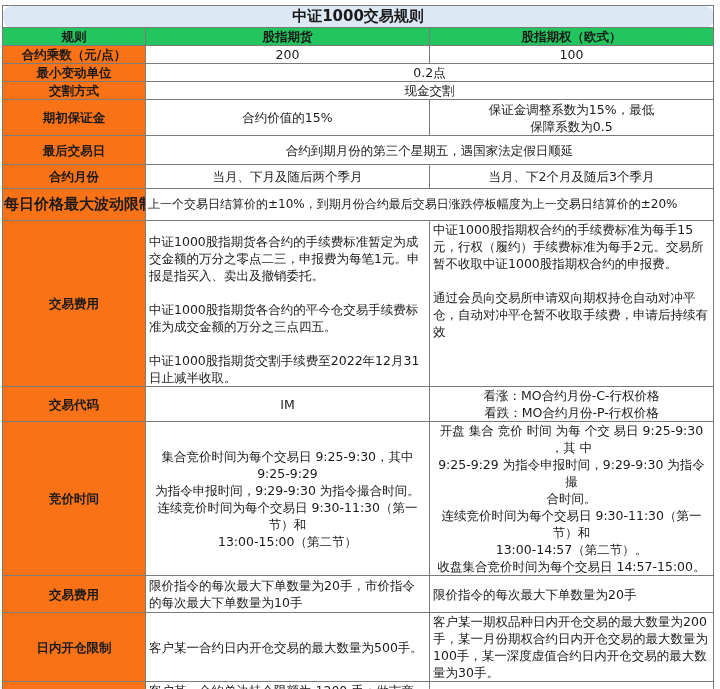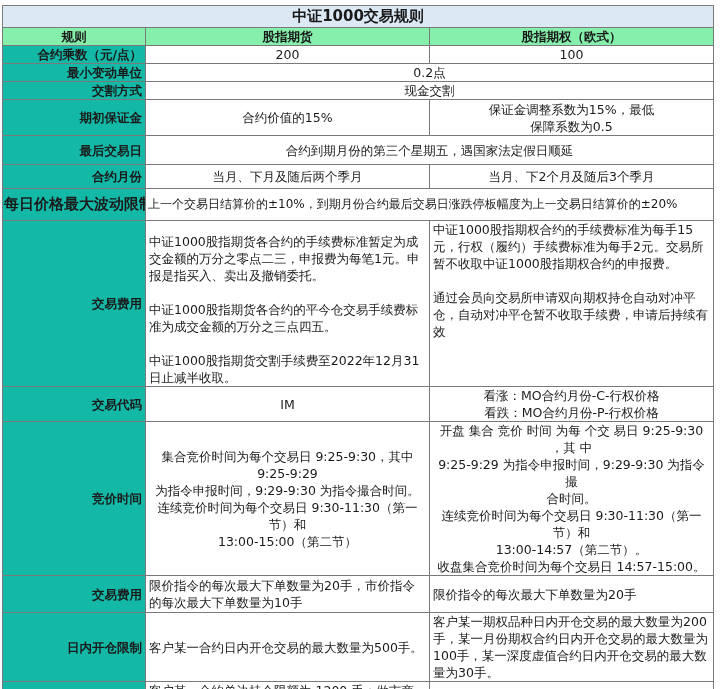--- a/index.html
+++ b/index.html
@@ -2,23 +2,23 @@
 <html><head>
 <meta charset="utf-8">
 <style>
   html, body { margin:0; padding:0; background:#ffffff; }
   body { width:720px; height:689px; overflow:hidden; position:relative;
          font-family:"DejaVu Sans","Liberation Sans",sans-serif; color:#1a1a1a; }
   .topstrip { position:absolute; left:0; top:0; width:720px; height:5px; background:#fff; }
   table.rules { position:absolute; left:2px; top:5px; width:711px; border-collapse:collapse;
                 table-layout:fixed; font-size:12.5px; line-height:17px; }
   table.rules td { border:1px solid #7a7a7a; padding:0 3px; vertical-align:middle; overflow:hidden; }
-  td.title { background:#dce9f5; text-align:center; font-weight:bold; font-size:15px; height:21px; }
-  td.head { background:#86efac; text-align:center; font-weight:bold; }
-  td.lab { background:#14b8a6; text-align:right; font-weight:bold; }
+  td.title { background:#dce9f5; text-align:center; font-weight:bold; font-size:15px; height:21px;border-radius:9px; }
+  td.head { background:#22c55e; text-align:center; font-weight:bold; }
+  td.lab { background:#f97316; text-align:center; font-weight:bold; }
   td.c { text-align:center; }
   td.l { text-align:left; }
   td.wrap { white-space:normal; word-break:break-all; }
   .para { display:block; }
   .gap { display:block; height:17px; }
 </style>
 </head>
 <body>
 
 <div class="topstrip"></div>

